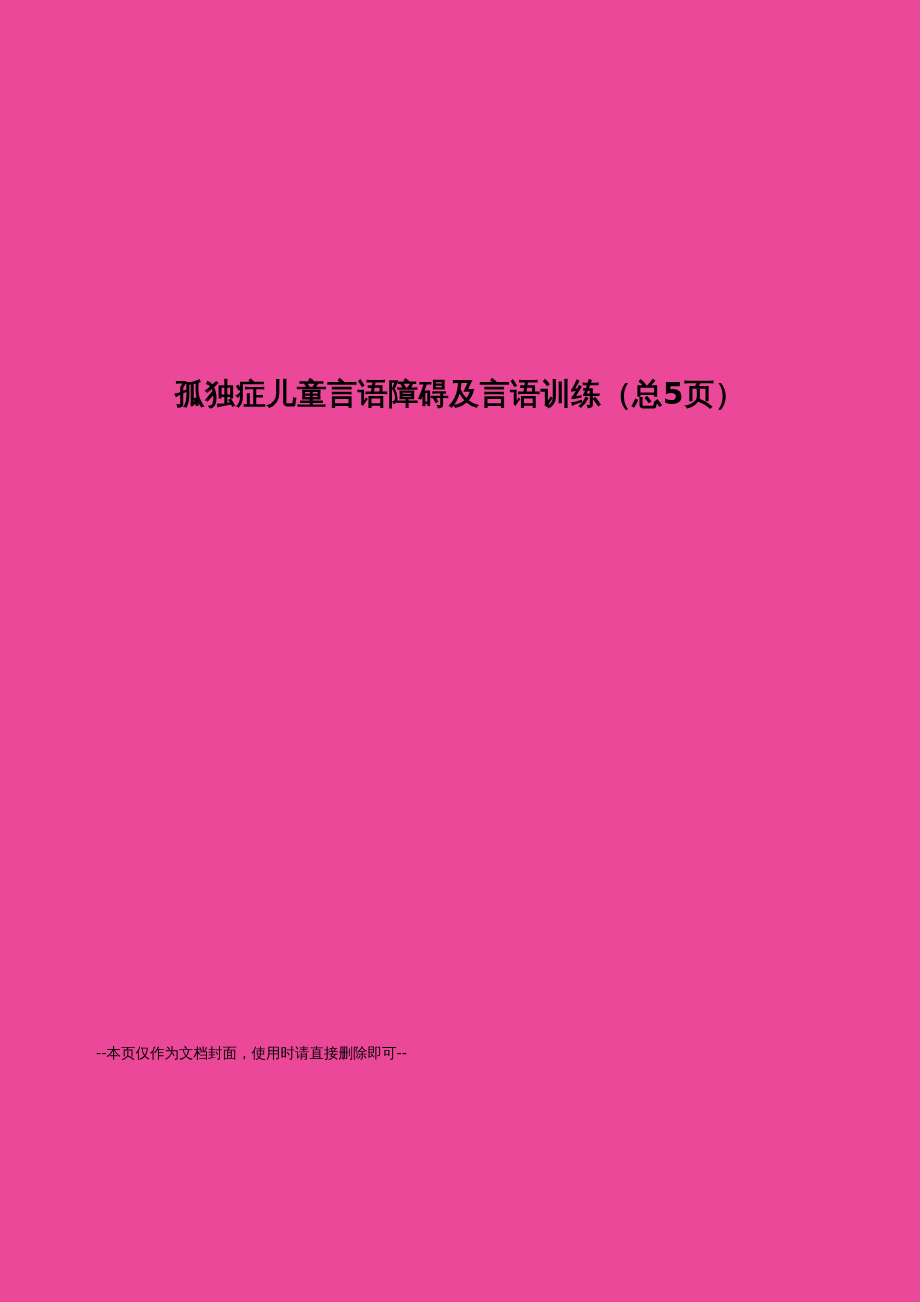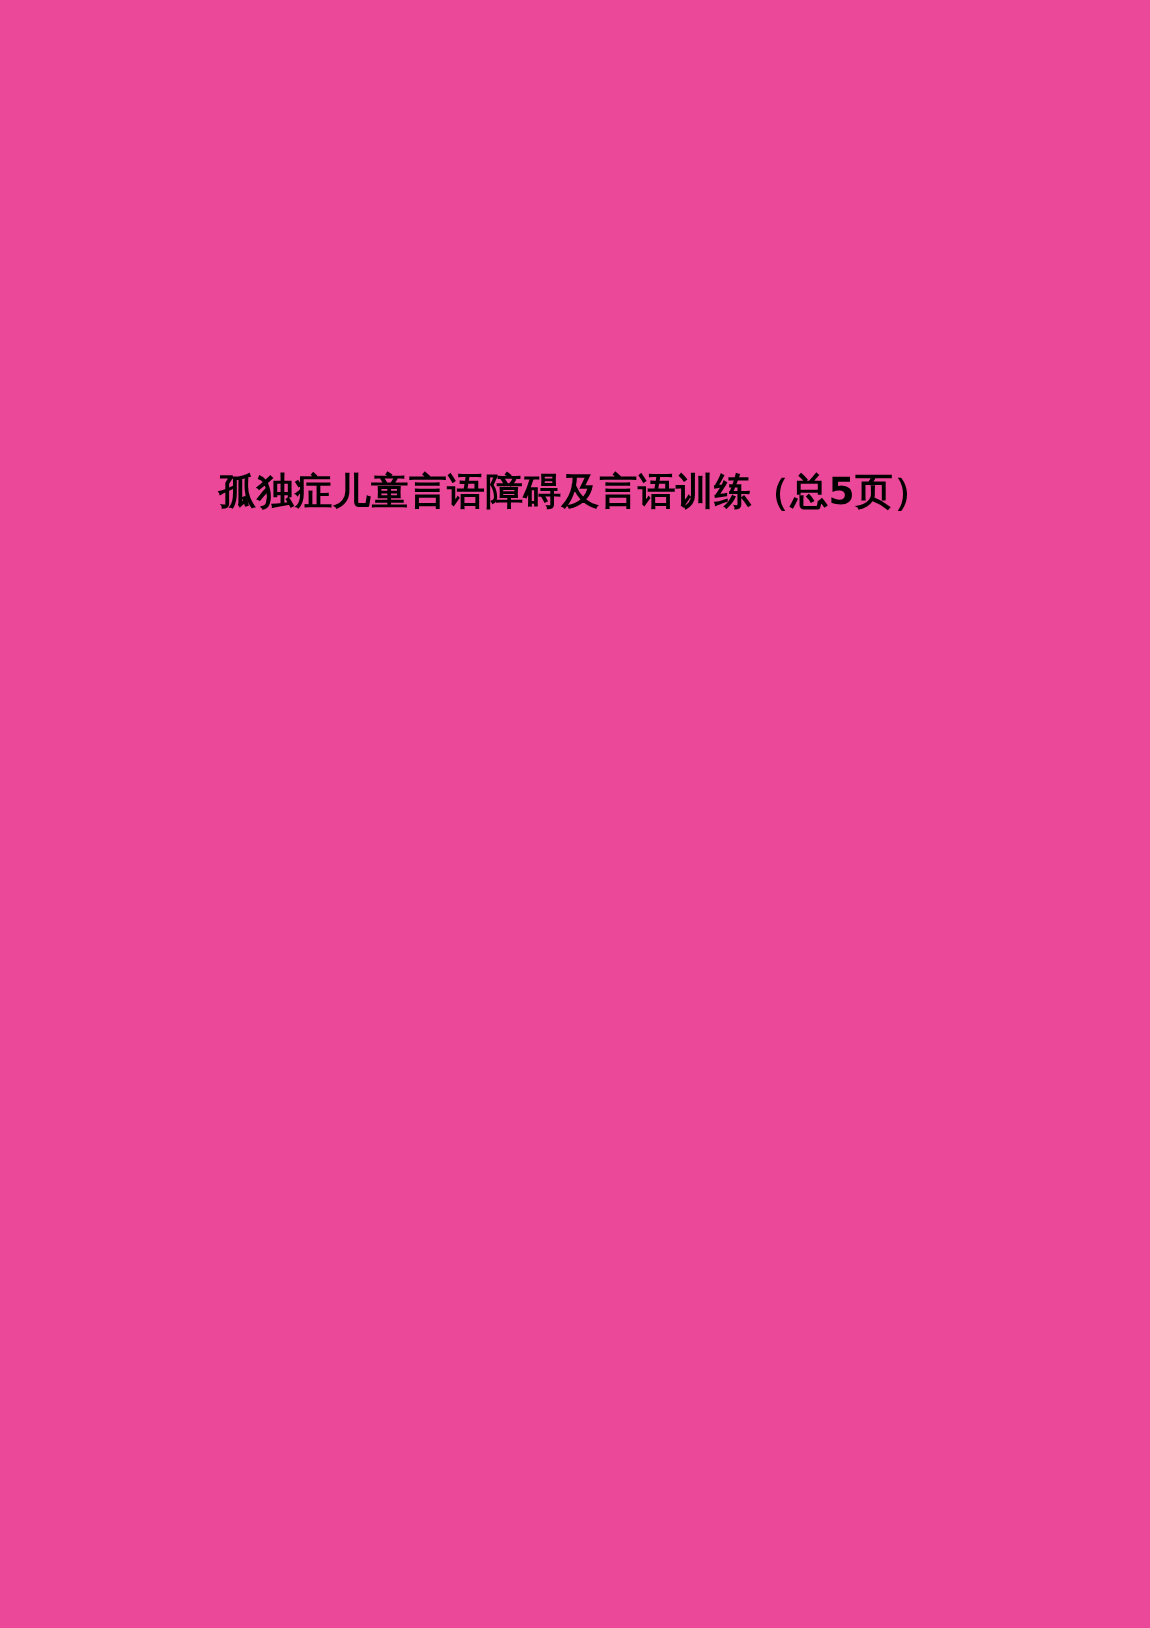--- a/index.html
+++ b/index.html
@@ -54,15 +54,16 @@
   }
 </style>
 </head>
 <body>
 
 <div class="page">
 
   <h1 class="doc-title">孤独症儿童言语障碍及言语训练（总5页）</h1>
 
   <div class="footer-note">
+    <span class="footer-line-1">--本页仅作为文档封面，使用时请直接删除即可--</span>
   </div>
 
 </div>
 
 </body></html>

